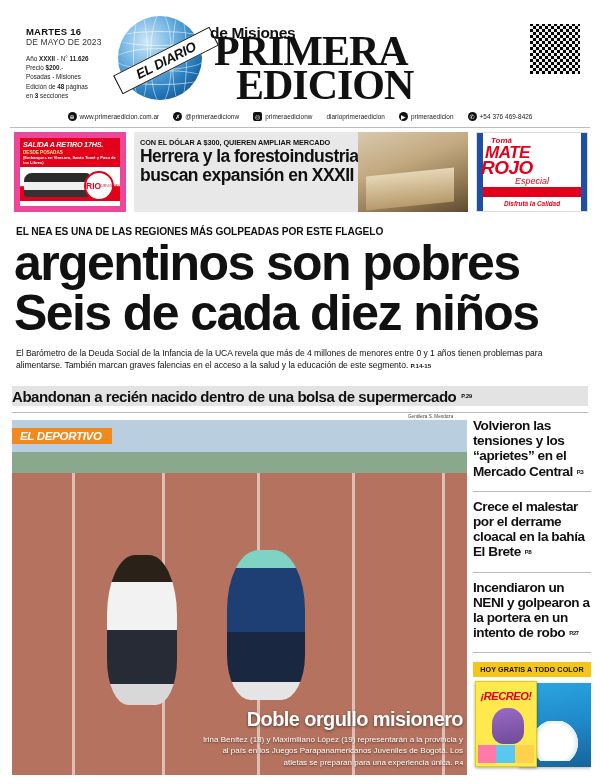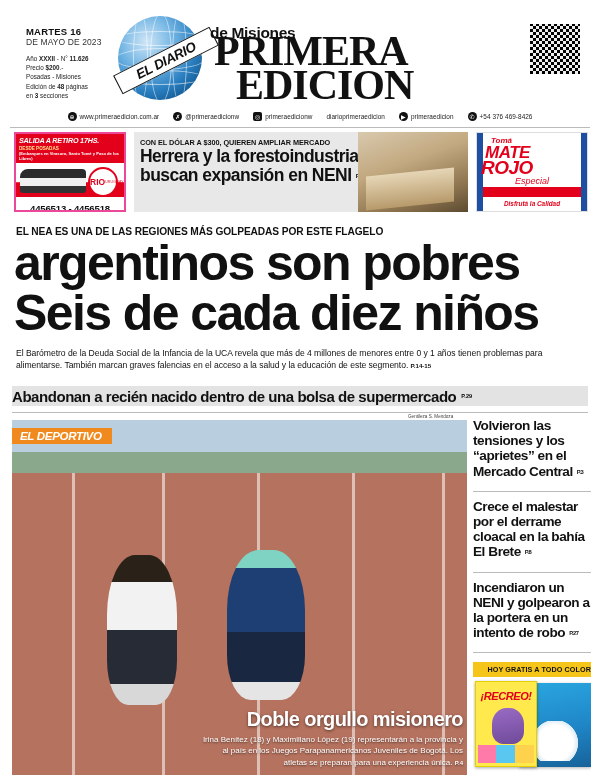--- a/index.html
+++ b/index.html
@@ -67,21 +67,21 @@
   .social .si { display: flex; align-items: center; gap: 3px; }
   .sicon { width: 9px; height: 9px; border-radius: 50%; background:#111; color:#fff;
            font-size: 6px; display:flex; align-items:center; justify-content:center; flex: 0 0 auto;}
   .sicon.sq { border-radius: 2px; }
   .rule { position: absolute; left: 10px; width: 580px; height: 1px; background:#bbb; }
 
   
   .adrow { position: absolute; left: 0; top: 130px; width: 600px; height: 88px; }
   .ad-bus {
     position: absolute; left: 14px; top: 2px; width: 112px; height: 80px;
-    border: 2px solid #ec4899; background:#fff; overflow:hidden;
+    border: 6px solid #ec4899; background:#fff; overflow:hidden;
   }
   .bus-top { background: #e2001a; color: #fff; padding: 2px 3px 1px; }
   .bus-t1 { font-size: 7.2px; font-weight: bold; font-style: italic; letter-spacing: -.2px; }
   .bus-t2 { font-size: 4.6px; font-weight: bold; color:#ffe08a; margin-top:1px;}
   .bus-t3 { font-size: 4.1px; font-weight: bold; line-height: 5.4px; }
   .bus-img { position: relative; height: 34px; background: linear-gradient(180deg,#fff 0%, #fff 55%, #e2001a 58%, #e2001a 100%); }
   .bus-shape { position:absolute; left:4px; top:6px; width:66px; height:24px;
                background: linear-gradient(180deg,#2b2b2b 0 38%, #f0f0f0 38% 72%, #333 72% 100%);
                border-radius: 8px 4px 3px 3px; }
   .bus-logo { position:absolute; right:6px; top:4px; width:30px; height:30px; border-radius:50%;
@@ -157,21 +157,21 @@
   .cap-t b { font-size: 6px; }
 
   
   .side { position: absolute; left: 473px; top: 418px; width: 118px; }
   .side-item { padding-bottom: 7px; }
   .side-h { font-size: 13.6px; font-weight: bold; color:#111; line-height: 15.2px; letter-spacing:-.45px; }
   .side-p { font-size: 5.8px; font-weight: bold; margin-left: 4px; vertical-align:2px;}
   .side-sep { height:1px; background:#bbb; margin: 4px 0 7px 0; }
 
   .promo { position: absolute; left: 473px; top: 662px; width: 118px; height: 114px; overflow:hidden;}
-  .promo-bar { background:#f5c51a; color:#111; font-size: 7.2px; font-weight:bold; text-align:right;
+  .promo-bar { background:#f5c51a; color:#111; font-size: 7.2px; font-weight:bold; text-align:center;
                padding: 3px 0; letter-spacing:.1px; }
   .promo-mags { position:relative; height: 92px; margin-top:4px; }
   .mag-back { position:absolute; right:0; top:2px; width:72px; height:84px;
               background: linear-gradient(170deg,#2aa7e0 0%, #1f86c7 55%, #17639a 100%);
               box-shadow: 0 1px 3px rgba(0,0,0,.3); }
   .mag-back:after{ content:""; position:absolute; left:12px; bottom:6px; width:48px; height:40px;
               background: radial-gradient(circle at 50% 55%, #fff 0 55%, rgba(255,255,255,.85) 70%, rgba(255,255,255,0) 72%); }
   .mag-front { position:absolute; left:2px; top:0; width:62px; height:86px;
                background: #ffe94d; border: 1px solid #e2d000; box-shadow: 0 1px 3px rgba(0,0,0,.35); overflow:hidden;}
   .mag-title { font-size: 11px; font-weight: bold; font-style: italic; color:#e2001a;
@@ -283,21 +283,21 @@
         <b>4456513 - 4456518</b>
         
       </div>
     </div>
 
     <div class="ad-center">
       <div class="ac-photo"></div>
       <div class="ac-kicker">CON EL DÓLAR A $300, QUIEREN AMPLIAR MERCADO</div>
       <div class="ac-h">Herrera y la forestoindustria</div>
       <div class="ac-h">
-        <span>buscan expansión en NENI</span>
+        <span>buscan expansión en XXXII</span>
         <span class="ac-page">P. 7</span>
       </div>
     </div>
 
     <div class="ad-mate">
       <div class="mate-inner">
         <div class="mate-toma">Tomá</div>
         <div class="mate-m">MATE</div>
         <div class="mate-r">ROJO</div>
         <div class="mate-esp">Especial</div>

